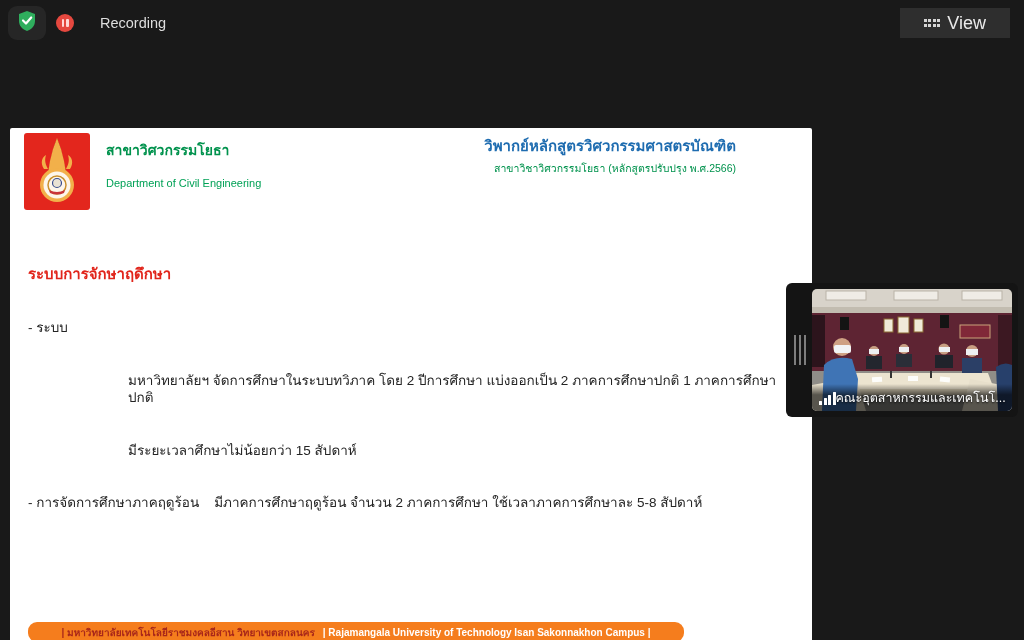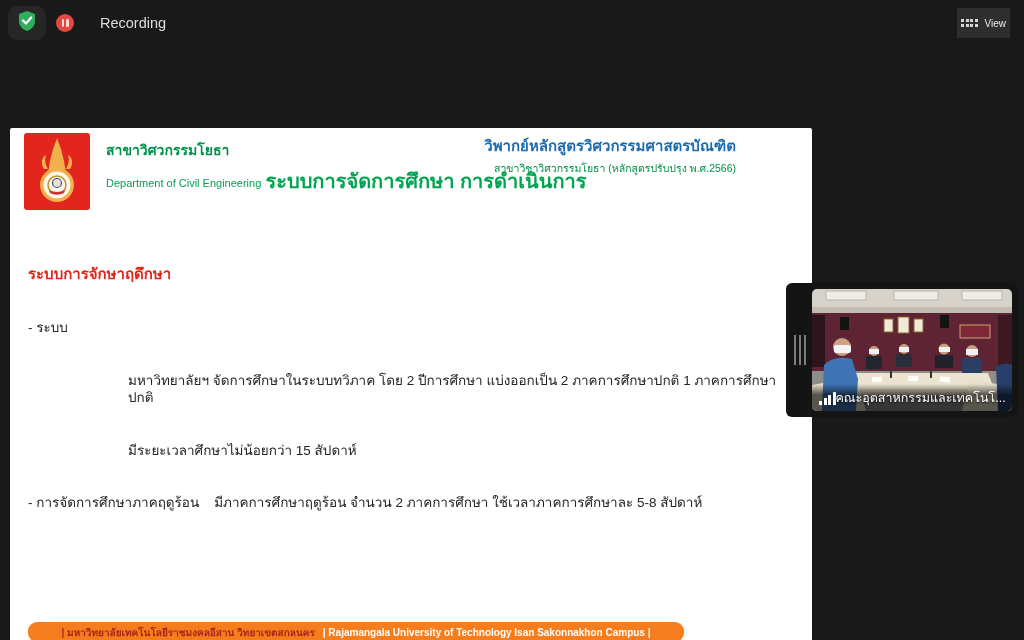--- a/index.html
+++ b/index.html
@@ -10,23 +10,23 @@
     -webkit-font-smoothing:antialiased;
   }
   
   .shield-box { position:absolute; left:8px; top:6px; width:38px; height:34px;
     background:#262626; border-radius:9px; display:flex; align-items:center; justify-content:center; }
   .rec-wrap { position:absolute; left:56px; top:10px; display:flex; align-items:center; gap:26px; height:26px; }
   .rec-dot { width:18px; height:18px; border-radius:50%; background:#e5483f; position:relative; }
   .rec-dot::before, .rec-dot::after { content:""; position:absolute; top:5px; width:2.5px; height:8px; background:#ffd9d6; border-radius:1px; }
   .rec-dot::before { left:5.5px; } .rec-dot::after { left:10px; }
   .rec-label { color:#dedede; font-size:14.5px; }
-  .view-btn { position:absolute; right:14px; top:8px; height:30px; padding:0 4px;
+  .view-btn { position:absolute; right:14px; top:8px; height:30px; padding:0 24px;
     background:#2e2e2e; border-radius:0; display:flex; align-items:center; gap:7px;
-    color:#eaeaea; font-size:10px; cursor:pointer; }
+    color:#eaeaea; font-size:18px; cursor:pointer; }
   .view-icon { display:grid; grid-template-columns:repeat(4,3px); grid-auto-rows:3px; gap:1.5px; }
   .view-icon i { background:#d6d6d6; }
   
   .slide { position:absolute; left:10px; top:128px; width:802px; height:523px;
     background:#ffffff; border-radius:2px; overflow:hidden; }
   .logo { position:absolute; left:14px; top:5px; width:66px; height:77px; }
   .dept { position:absolute; left:96px; top:11px; }
   .dept-th { font-size:14px; font-weight:bold; color:#00924d; }
   .dept-en { font-size:11px; color:#00a156; margin-top:16px; }
   .head-right { position:absolute; right:76px; top:6px; text-align:right; }
@@ -111,21 +111,20 @@
     <div class="dept-th">สาขาวิศวกรรมโยธา</div>
     <div class="dept-en">Department of Civil Engineering</div>
   </div>
 
   <div class="head-right">
     <div class="hr-title">วิพากย์หลักสูตรวิศวกรรมศาสตรบัณฑิต</div>
     <div class="hr-sub">สาขาวิชาวิศวกรรมโยธา (หลักสูตรปรับปรุง พ.ศ.2566)</div>
   </div>
 
   <div class="slide-title">
-    <div>ระบบการจัดการศึกษา การดำเนินการ</div>
   </div>
 
   <div class="content">
     <div class="h">ระบบการจักษาฤดึกษา</div>
     <div>- ระบบ</div>
     <div class="ind">มหาวิทยาลัยฯ จัดการศึกษาในระบบทวิภาค โดย 2 ปีการศึกษา แบ่งออกเป็น 2 ภาคการศึกษาปกติ 1 ภาคการศึกษาปกติ</div>
     <div class="ind">มีระยะเวลาศึกษาไม่น้อยกว่า 15 สัปดาห์</div>
     <div>- การจัดการศึกษาภาคฤดูร้อน    มีภาคการศึกษาฤดูร้อน จำนวน 2 ภาคการศึกษา ใช้เวลาภาคการศึกษาละ 5-8 สัปดาห์</div>
 
     <div class="sp10"></div>

